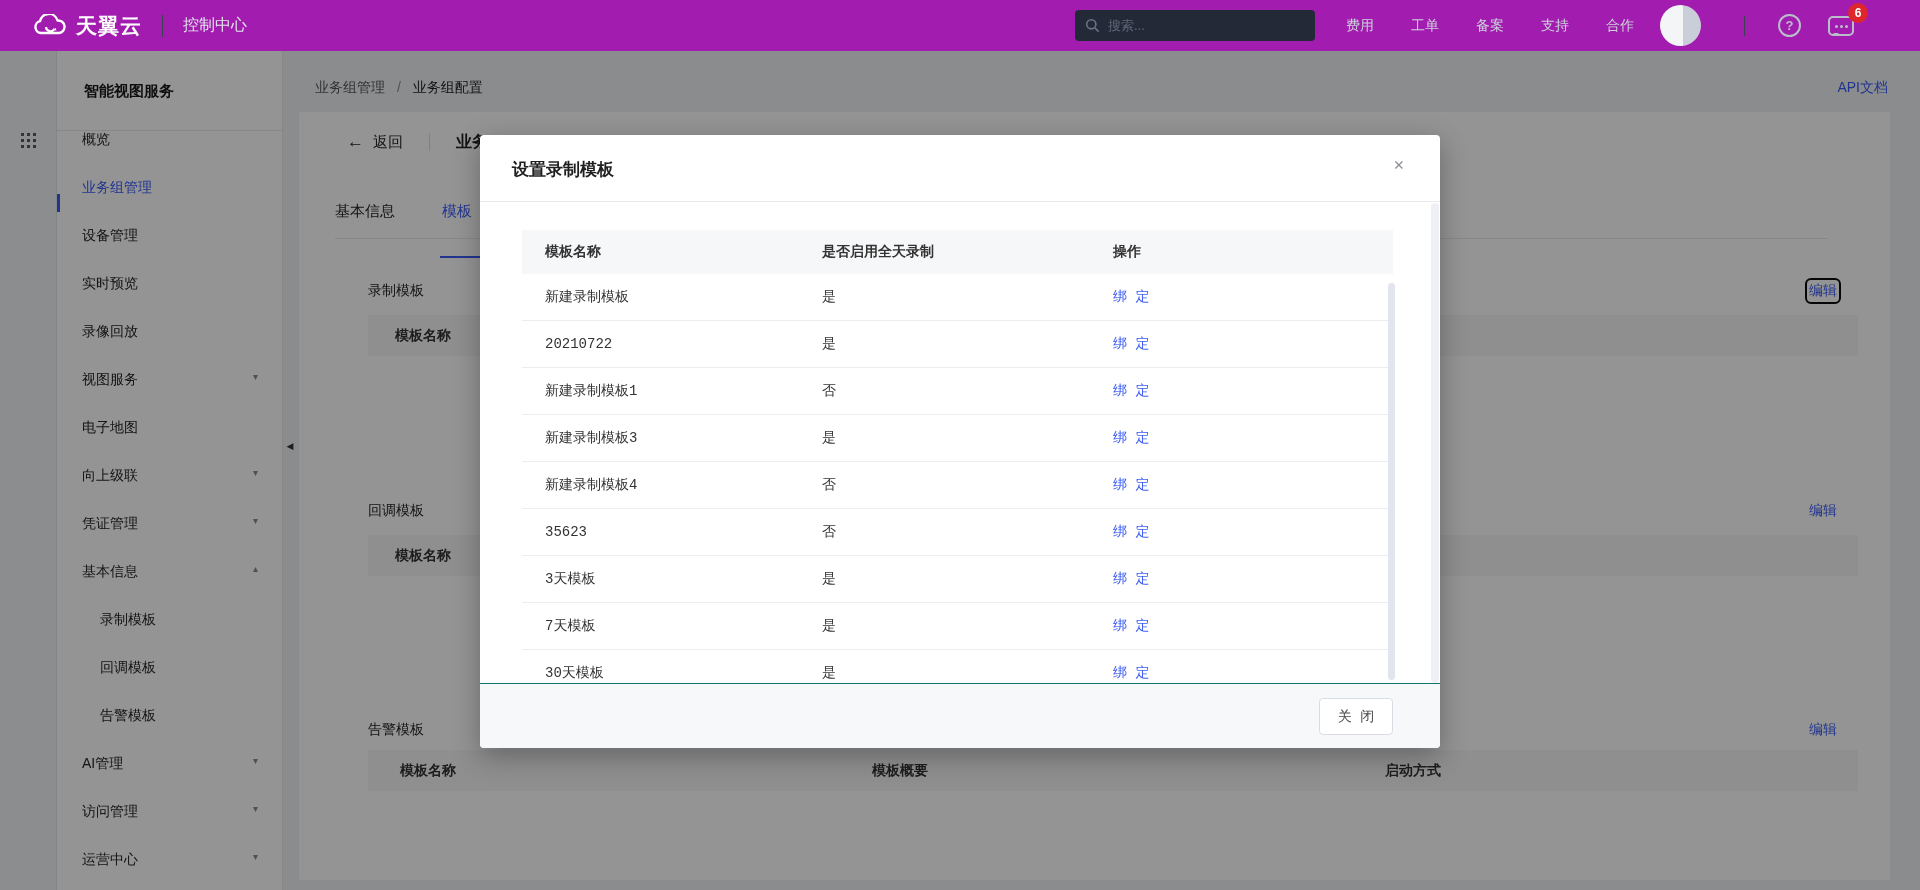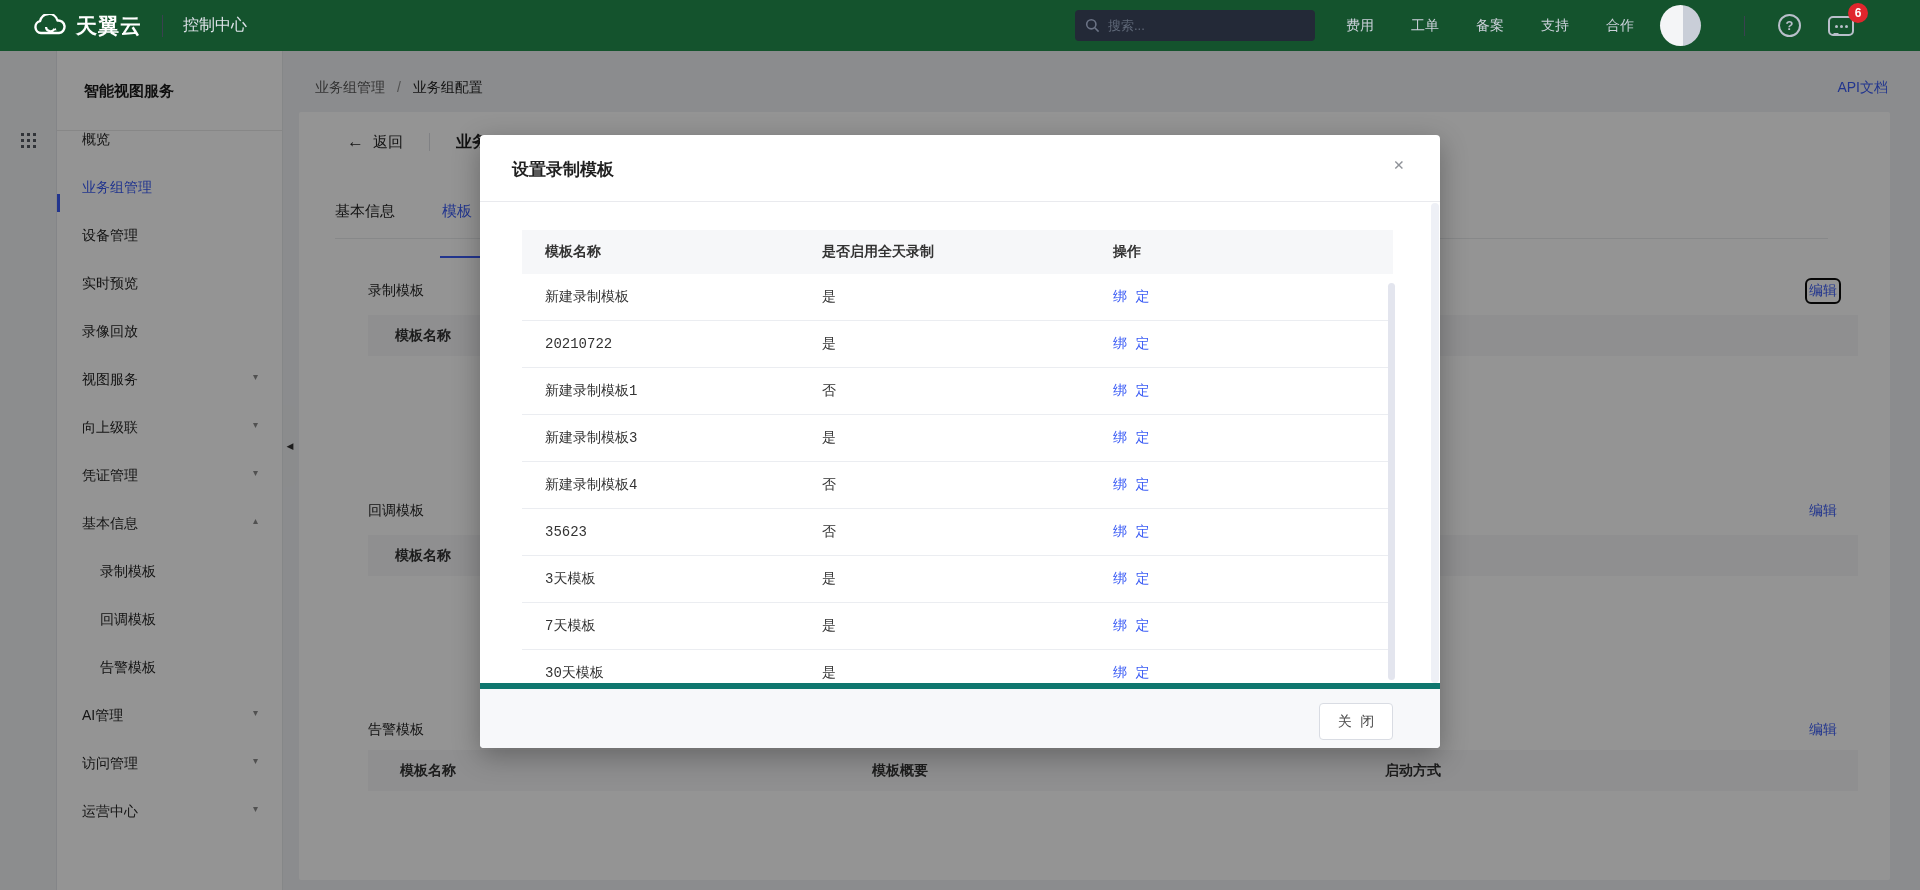--- a/index.html
+++ b/index.html
@@ -1,21 +1,21 @@
 <!DOCTYPE html>
 <html><head>
 <meta charset="utf-8">
 <style>
   * { margin:0; padding:0; box-sizing:border-box; }
   html,body { width:1920px; height:890px; overflow:hidden; }
   body { font-family:"Liberation Sans","DejaVu Sans",sans-serif; background:#f0f2f5; }
   .page { position:relative; width:1920px; height:890px; background:#f0f2f5; overflow:hidden; }
 
   
-  .navbar { position:absolute; left:0; top:0; width:1920px; height:51px; background:#14532d; z-index:200; }
+  .navbar { position:absolute; left:0; top:0; width:1920px; height:51px; background:#a21caf; z-index:200; }
   .logo-wrap { position:absolute; left:33px; top:0; height:51px; display:flex; align-items:center; }
   .brand { color:#fff; font-size:21px; font-weight:bold; margin-left:9px; letter-spacing:1px; }
   .nav-divider { width:1px; height:22px; background:#3a4150; margin:0 20px; }
   .console-label { color:#dfe3ea; font-size:16px; }
   .search-box { position:absolute; left:1075px; top:10px; width:240px; height:31px; background:#232937; border-radius:4px; display:flex; align-items:center; padding:0 10px; }
   .search-box input { background:transparent; border:none; outline:none; color:#aab1c0; font-size:13px; margin-left:8px; width:180px; font-family:inherit; }
   .search-box input::placeholder { color:#5f6878; }
   .nav-menu { position:absolute; left:1346px; top:0; height:51px; display:flex; align-items:center; gap:37px; }
   .nav-item { color:#ccd1db; font-size:14px; cursor:pointer; white-space:nowrap; }
   .avatar { position:absolute; left:1660px; top:5px; width:41px; height:41px; border-radius:50%; background:linear-gradient(90deg,#f4f5f7 55%,#c9ced8 55%); }
@@ -75,21 +75,21 @@
   .m-table { position:absolute; left:42px; top:95px; width:871px; height:453px; overflow:hidden; }
   .m-thead { height:44px; background:#f6f7f9; display:flex; align-items:center; }
   .m-thead .mc1, .m-thead .mc2, .m-thead .mc3 { font-weight:bold; color:#333; font-size:14px; }
   .m-row { height:47px; display:flex; align-items:center; border-bottom:1px solid #ebedf1; }
   .mc1 { width:300px; padding-left:23px; font-size:14px; color:#333; }
   .mc2 { width:291px; font-size:14px; color:#333; }
   .mc3 { flex:1; font-size:14px; }
   .bind-link { color:#3b5cf5; font-size:14px; cursor:pointer; text-decoration:none; }
   .scroll-thumb { position:absolute; left:908px; top:148px; width:7px; height:397px; background:#e3e5ee; border-radius:4px; }
   .scroll-track { position:absolute; left:951px; top:68px; width:8px; height:480px; background:#eef0f6; border-radius:4px; }
-  .modal-footer { position:absolute; left:0; top:548px; right:0; height:65px; background:#f7f8fa; border-top:6px solid #0f766e; }
+  .modal-footer { position:absolute; left:0; top:548px; right:0; height:65px; background:#f7f8fa; border-top:1px solid #0f766e; }
   .close-btn { position:absolute; right:47px; top:14px; width:74px; height:37px; background:#fff; border:1px solid #d9dce3; border-radius:4px; font-size:14px; color:#4a4a4a; cursor:pointer; font-family:inherit; }
 
   
   .collapse-handle { position:absolute; left:283px; top:405px; width:14px; height:82px; background:#f0f1f3; border-radius:0 8px 8px 0; z-index:12; display:flex; align-items:center; justify-content:center; cursor:pointer; }
   .collapse-handle span { font-size:9px; color:#333; }
 </style>
 </head>
 <body>
 
 <div class="page">
@@ -163,20 +163,23 @@
           <span>实时预览</span>
         </div>
         <div class="side-item">
           <span>录像回放</span>
         </div>
         <div class="side-item">
           <span>视图服务</span>
           <span class="caret">▾</span>
         </div>
         <div class="side-item">
+          <span>电子地图</span>
+        </div>
+        <div class="side-item">
           <span>向上级联</span>
           <span class="caret">▾</span>
         </div>
         <div class="side-item">
           <span>凭证管理</span>
           <span class="caret">▾</span>
         </div>
         <div class="side-item">
           <span>基本信息</span>
           <span class="caret">▴</span>

